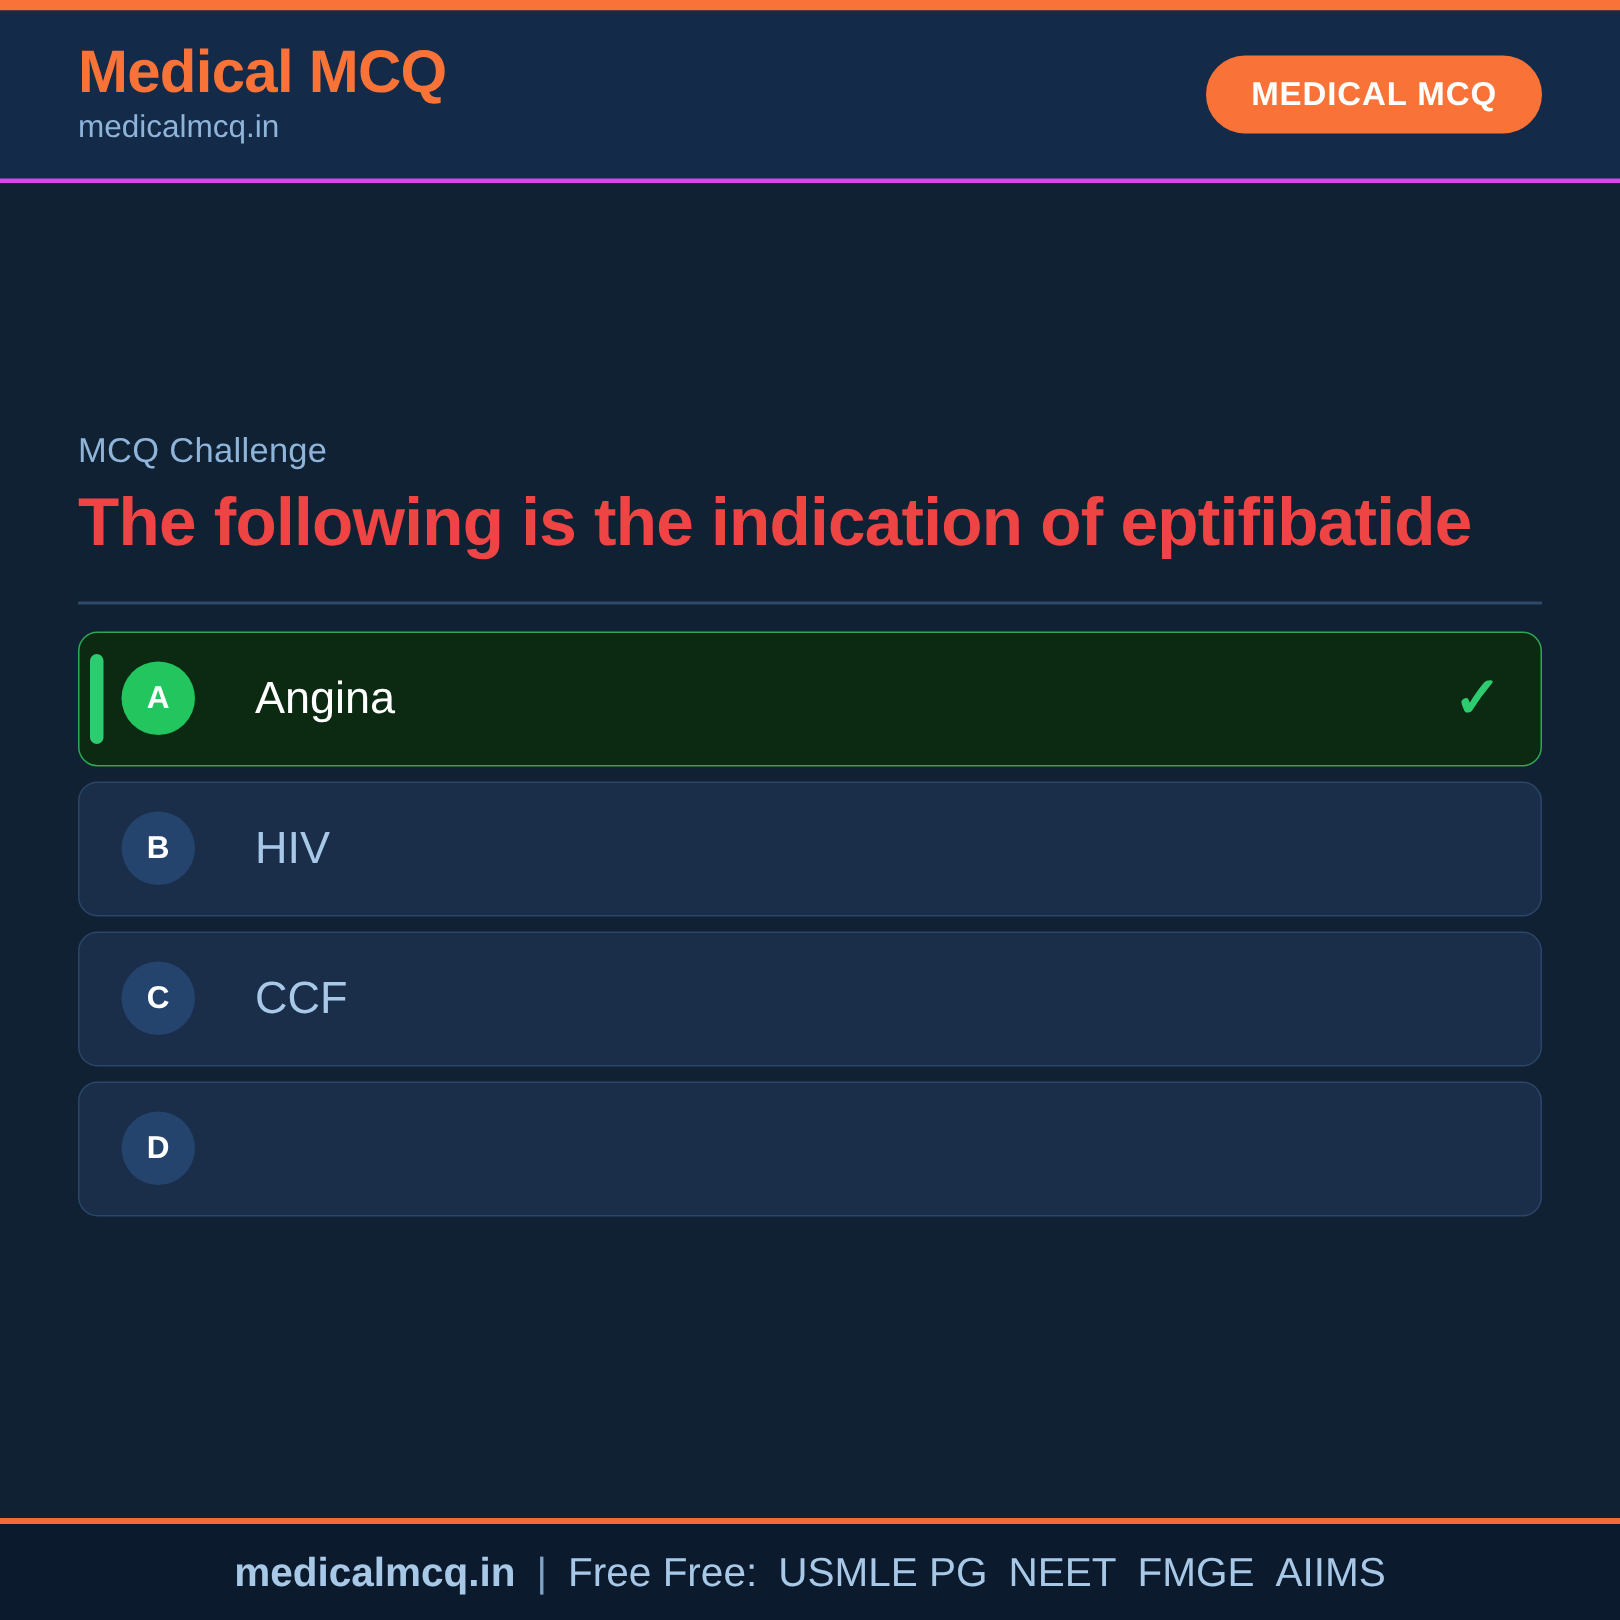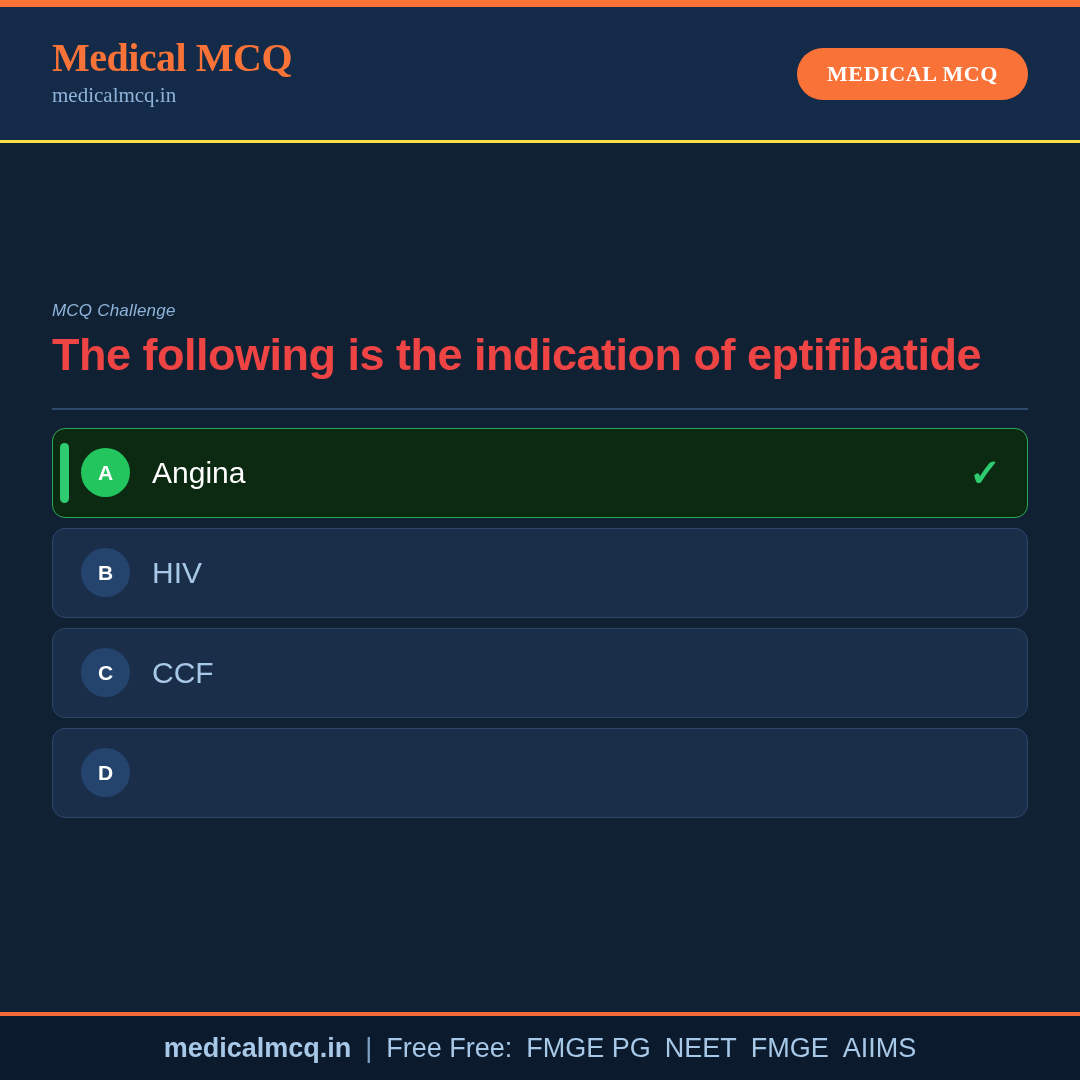--- a/index.html
+++ b/index.html
@@ -19,27 +19,26 @@
   
   .top-rule {
     height:7px; width:100%;
     background:#F97338;
     flex:0 0 auto;
   }
 
   
   .header {
     flex:0 0 auto;
-    height:136px;
+    height:115px;
     background:#132A48;
-    border-bottom:3px solid #fde047;
+    border-bottom:3px solid #d946ef;
     display:flex; align-items:center;
     justify-content:space-between;
     padding:0 52px;
-    font-family:Liberation Serif, serif;
   }
   .brand { display:flex; flex-direction:column; justify-content:center; }
   .brand-title {
     font-size:40px; font-weight:bold;
     color:#F97338; line-height:1.05;
     letter-spacing:-0.5px;
   }
   .brand-sub {
     font-size:21px; color:#8FB4D9;
     line-height:1.35; margin-top:2px;
@@ -57,24 +56,23 @@
   .body {
     flex:1 1 auto;
     position:relative;
     padding:0 52px;
     display:flex; flex-direction:column;
     justify-content:center;
   }
   .content { margin-top:-36px; }
 
   .eyebrow {
-    font-size:17px; color:#8FB4D9;
+    font-size:23px; color:#8FB4D9;
     letter-spacing:0.2px;
     margin-bottom:8px;
-    font-style:italic;
   }
   .question {
     font-size:45px; font-weight:bold;
     color:#ef4444; line-height:1.17;
     letter-spacing:-0.5px;
     max-width:960px;
   }
   .divider {
     height:2px; background:#2E4A6B;
     margin:26px 0 18px 0;
@@ -110,21 +108,21 @@
     background:#24446E;
     color:#FFFFFF;
     font-size:21px; font-weight:bold;
     display:flex; align-items:center; justify-content:center;
     flex:0 0 auto;
   }
   .option.correct .opt-badge { background:#22C55E; }
   .opt-text {
     font-size:30px;
     color:#A8C8E8;
-    margin-left:22px;
+    margin-left:40px;
     line-height:1;
   }
   .option.correct .opt-text { color:#FFFFFF; }
   .opt-check {
     margin-left:auto;
     font-size:38px; color:#2ECC71;
     line-height:1;
     font-weight:bold;
   }
 
@@ -193,21 +191,21 @@
       </div>
     </div>
   </div>
 
   <div class="footer">
     <div class="footer-inner">
       <span class="footer-site">medicalmcq.in</span>
       <span class="footer-sep">|</span>
       <span class="footer-label">Free Free:</span>
       <span class="footer-tags">
-        <span>FMGE PG</span>
+        <span>USMLE PG</span>
         <span>NEET</span>
         <span>FMGE</span>
         <span>AIIMS</span>
       </span>
     </div>
   </div>
 
 </div>
 
 </body></html>

